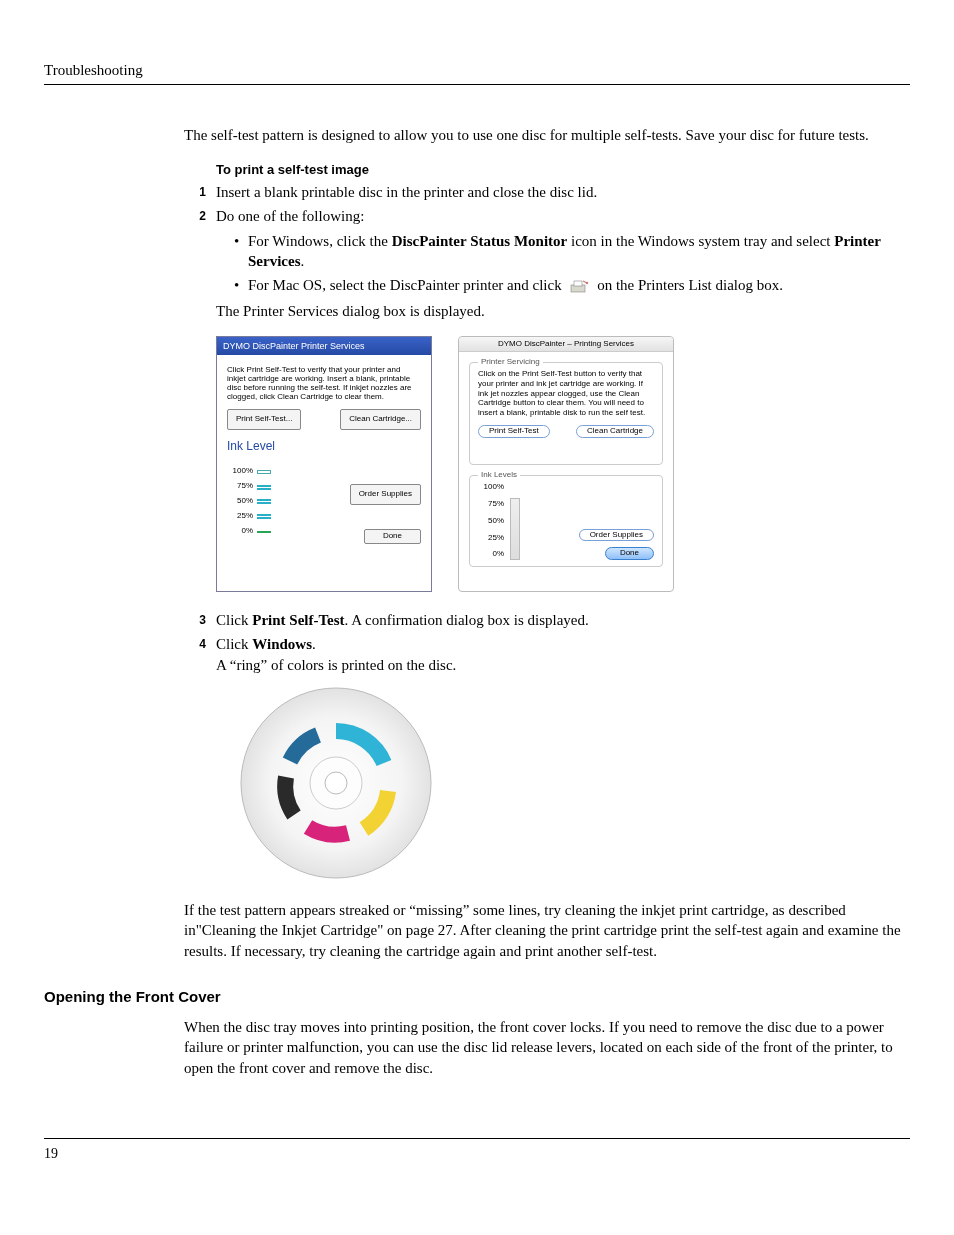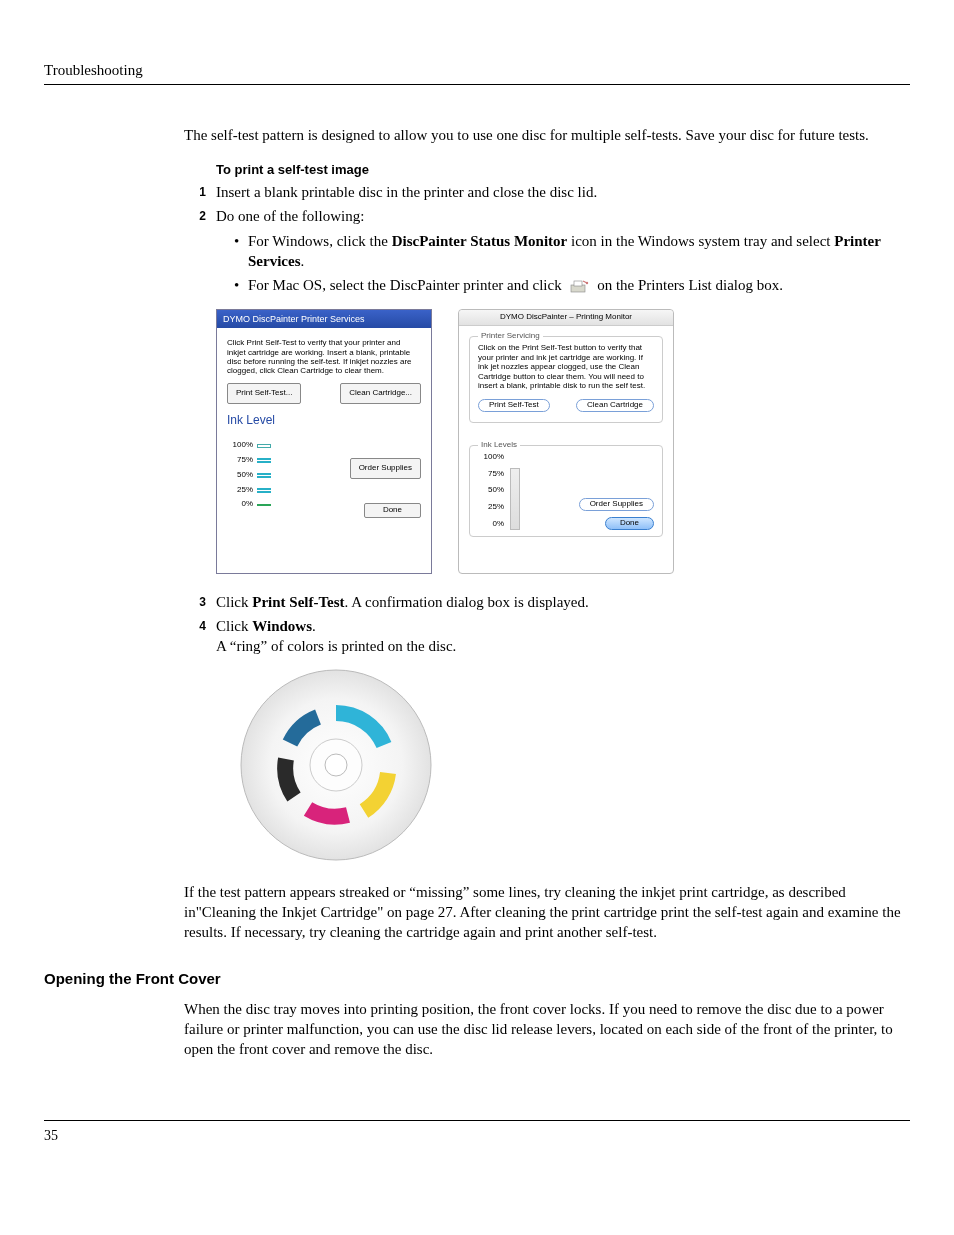--- a/index.html
+++ b/index.html
@@ -111,22 +111,22 @@
     background: linear-gradient(#f6f6f6,#e2e2e2);
     border-bottom: 1px solid #ccc;
     padding: 2px 0;
     font-size: 8px;
     border-radius: 4px 4px 0 0;
   }
   .mac-body { padding: 10px 10px 14px 10px; }
   .mac-fieldset {
     border: 1px solid #ccc;
     border-radius: 4px;
-    padding: 6px 8px 10px 8px;
-    margin-bottom: 22px;
+    padding: 6px 8px 26px 8px;
+    margin-bottom: 10px;
     position: relative;
   }
   .mac-legend {
     position: absolute;
     top: -6px; left: 8px;
     background: #fff;
     padding: 0 3px;
     font-size: 8px;
     color: #555;
   }
@@ -202,20 +202,21 @@
         <div class="bullet-text">
           <span>For Mac OS, select the DiscPainter printer and click </span><span class="printer-icon"><svg width="20" height="16">
                 <rect x="2" y="6" width="14" height="7" fill="#d8d8cc" stroke="#888" stroke-width="0.6"></rect>
                 <rect x="5" y="2" width="8" height="5" fill="#fff" stroke="#888" stroke-width="0.6"></rect>
                 <path d="M14 2 L18 4" stroke="#c77" stroke-width="1.2"></path>
                 <circle cx="18" cy="4" r="1.2" fill="#c77"></circle>
               </svg></span><span> on the Printers List dialog box.</span>
         </div>
       </div>
 
+      <div style="margin-top:6px;">The Printer Services dialog box is displayed.</div>
 
       <div class="dialogs-wrap">
 
         <div class="win-dialog">
           <div class="win-title">DYMO DiscPainter Printer Services</div>
           <div class="win-body">
             <div style="line-height:1.15;">Click Print Self-Test to verify that your printer and inkjet cartridge are working. Insert a blank, printable disc before running the self-test. If inkjet nozzles are clogged, click Clean Cartridge to clear them.</div>
             <div style="display:flex; justify-content:space-between; margin-top:8px;">
               <span class="win-btn">Print Self-Test...</span>
               <span class="win-btn">Clean Cartridge...</span>
@@ -259,21 +260,21 @@
               </div>
               <div style="flex:1; display:flex; flex-direction:column; align-items:flex-end; justify-content:space-between; padding-left:8px;">
                 <span class="win-btn" style="margin-top:18px;">Order Supplies</span>
                 <span class="win-btn" style="margin-top:24px; padding:1px 18px;">Done</span>
               </div>
             </div>
           </div>
         </div>
 
         <div class="mac-dialog">
-          <div class="mac-title">DYMO DiscPainter – Printing Monitor</div>
+          <div class="mac-title">DYMO DiscPainter – Printing Services</div>
           <div class="mac-body">
             <div class="mac-fieldset">
               <div class="mac-legend">Printer Servicing</div>
               <div style="line-height:1.2;">Click on the Print Self-Test button to verify that your printer and ink jet cartridge are working. If ink jet nozzles appear clogged, use the Clean Cartridge button to clear them. You will need to insert a blank, printable disk to run the self test.</div>
               <div style="display:flex; justify-content:space-between; margin-top:8px;">
                 <span class="mac-btn">Print Self-Test</span>
                 <span class="mac-btn">Clean Cartridge</span>
               </div>
             </div>
             <div class="mac-fieldset" style="padding-bottom:6px;">
@@ -352,14 +353,14 @@
   <p style="margin-top:4px;">If the test pattern appears streaked or “missing” some lines, try cleaning the inkjet print cartridge, as described in"Cleaning the Inkjet Cartridge" on page 27. After cleaning the print cartridge print the self-test again and examine the results. If necessary, try cleaning the cartridge again and print another self-test.</p>
 </div>
 
 <div class="section-heading">Opening the Front Cover</div>
 
 <div class="body-block">
   <p style="margin-top:0;">When the disc tray moves into printing position, the front cover locks. If you need to remove the disc due to a power failure or printer malfunction, you can use the disc lid release levers, located on each side of the front of the printer, to open the front cover and remove the disc.</p>
 </div>
 
 <div class="footer">
-  <span>35</span>
+  <span>19</span>
 </div>
 
 </body></html>

